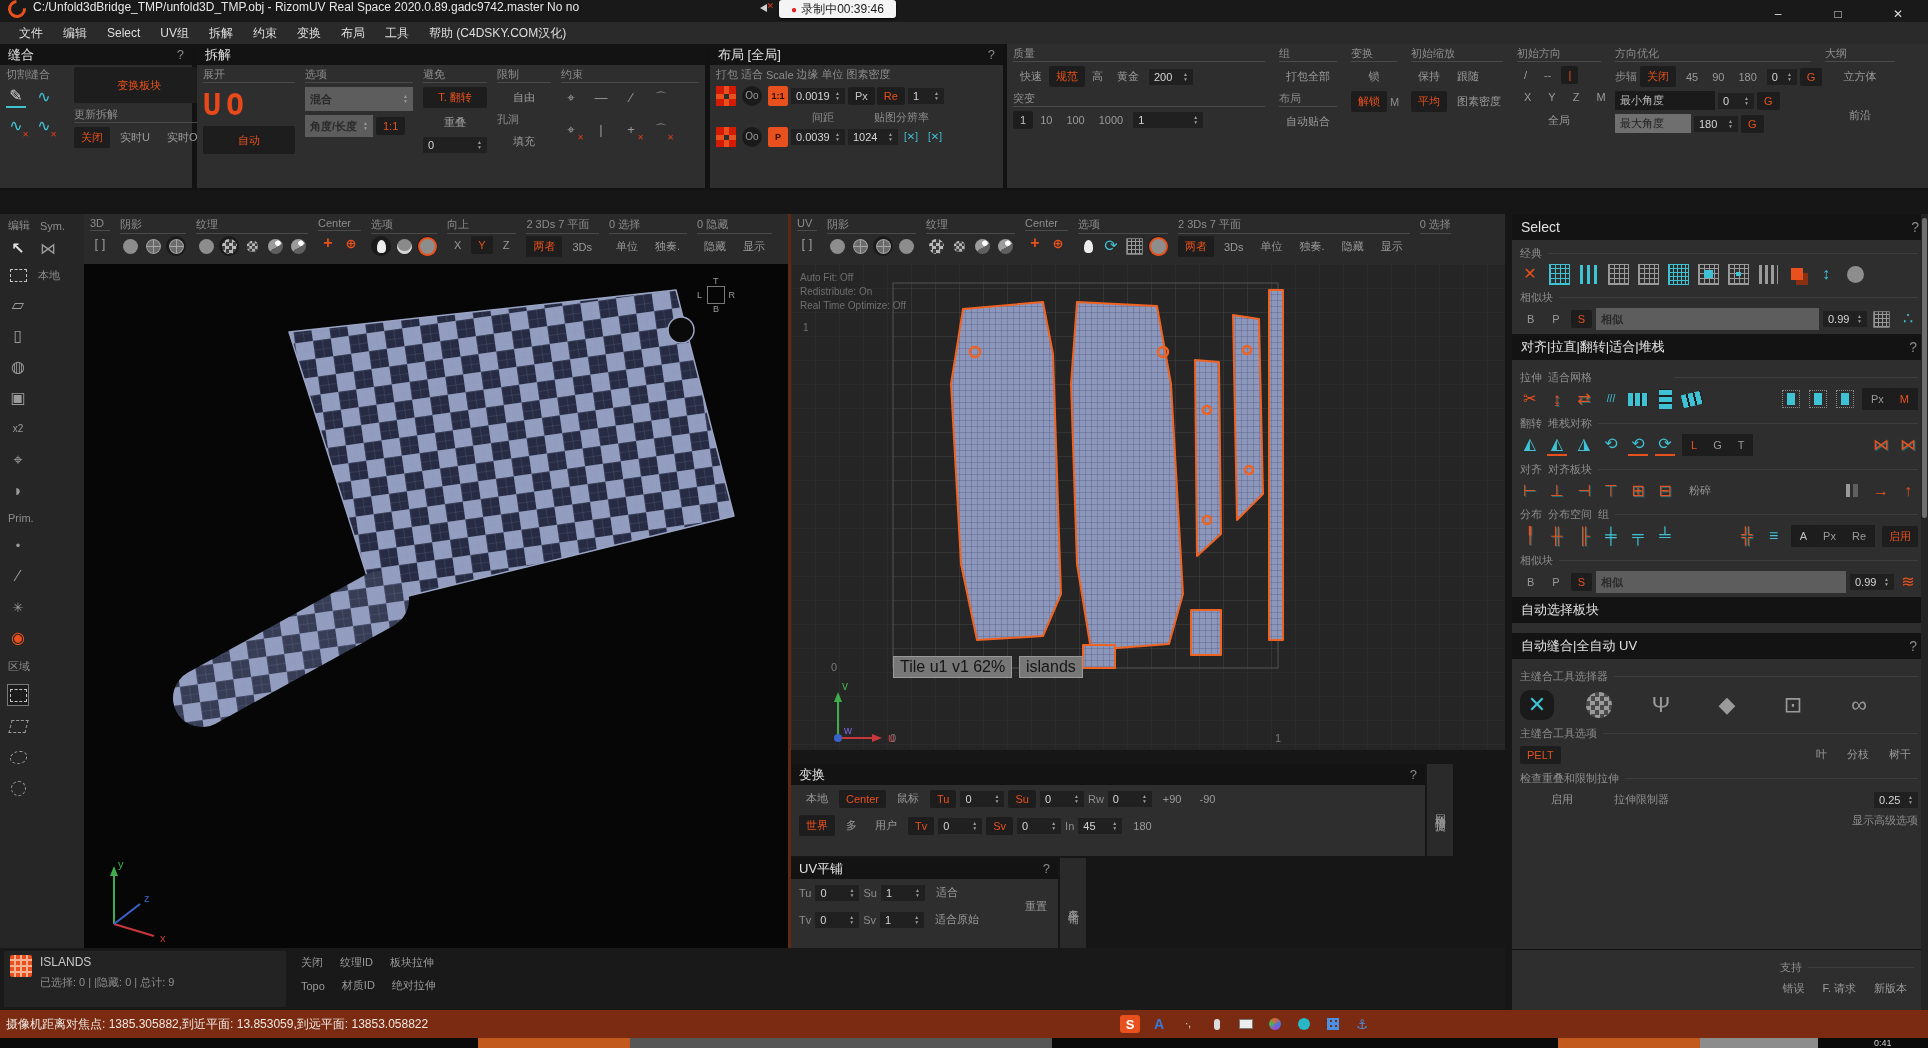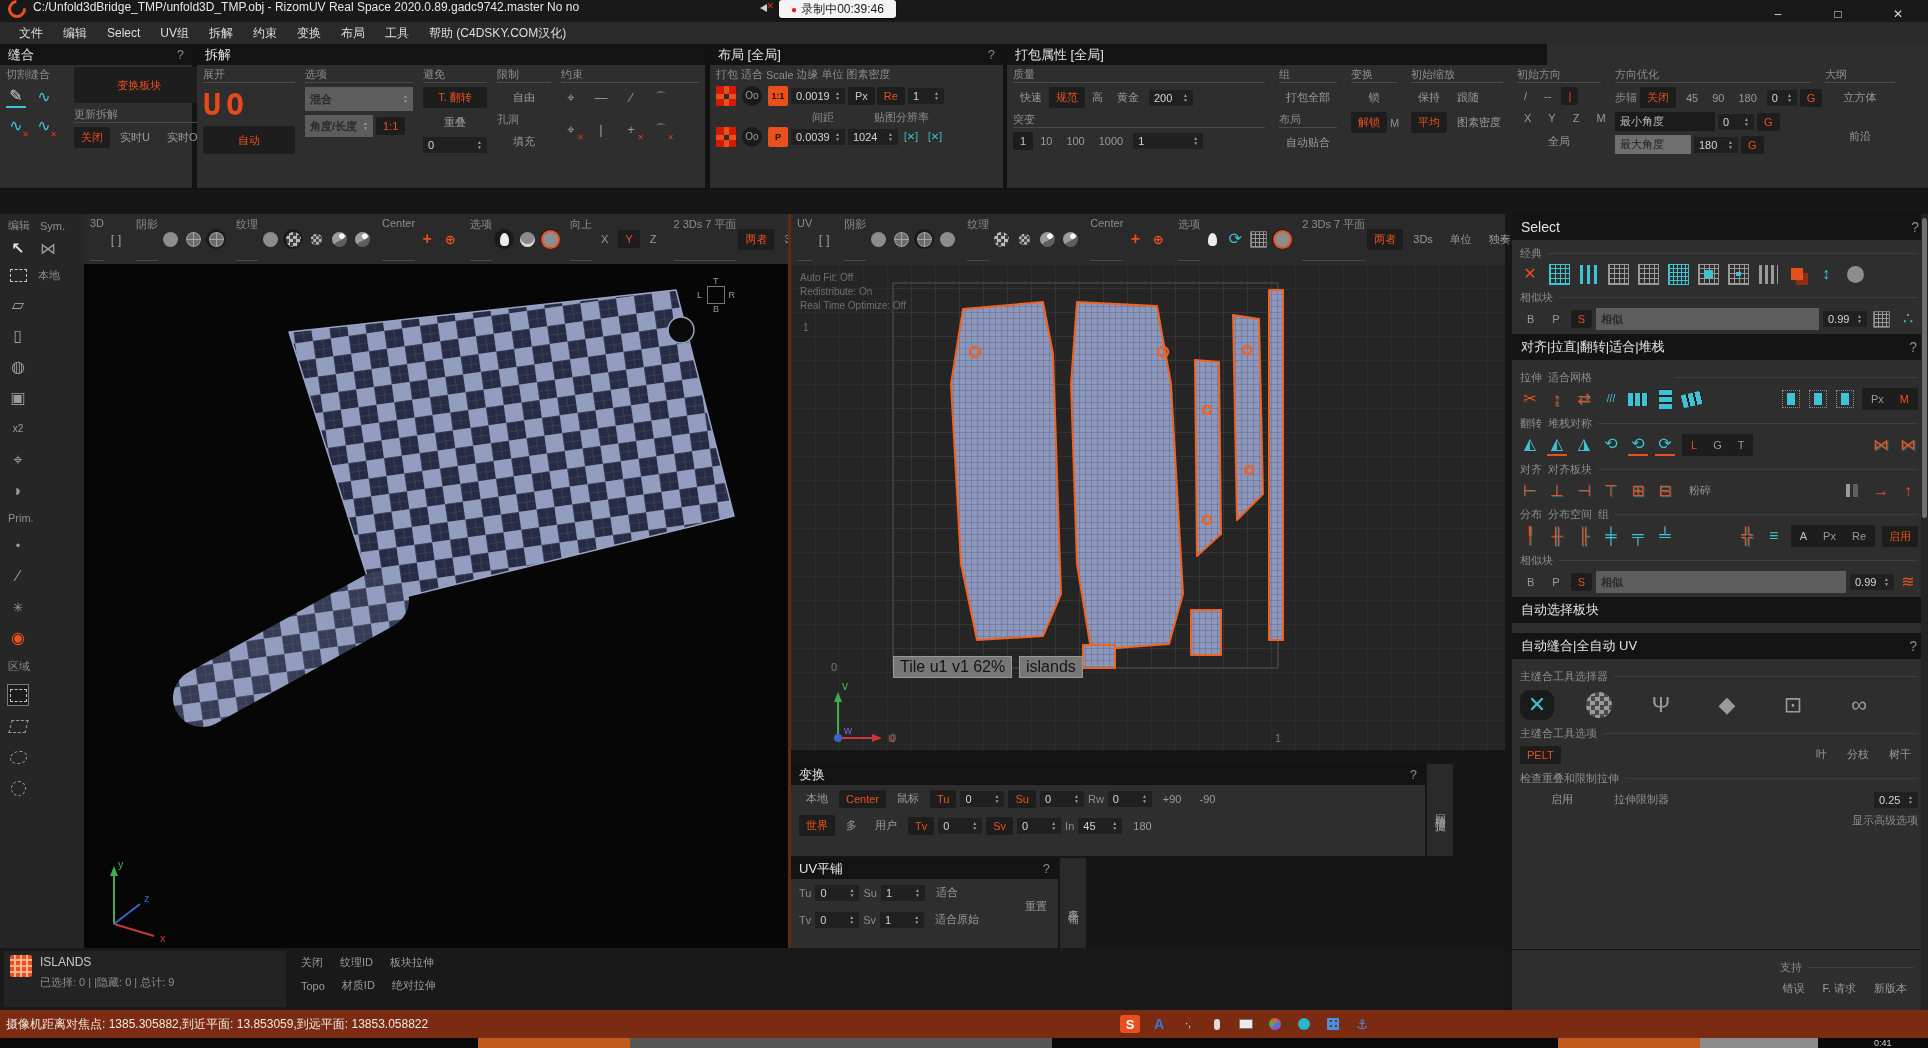--- a/index.html
+++ b/index.html
@@ -95,21 +95,21 @@
   #menubar span{padding:2px 9px;color:#dedede;font-size:12px}
   
   #topstrip{left:0;top:44px;width:1928px;height:146px;background:#121212}
   .panel{position:absolute;top:0;height:144px;background:#2e2e2e;box-sizing:border-box}
   .phead{height:21px;background:#131313;color:#e2e2e2;font-size:13px;display:flex;align-items:center;justify-content:space-between;padding:0 8px}
   .pbody{position:relative;padding:2px 6px;box-sizing:border-box}
   .bigUO{font-size:30px;font-weight:bold;color:#e8491a;font-family:"DejaVu Sans Mono",monospace;letter-spacing:2px}
   .col{display:flex;flex-direction:column;gap:4px}
   
   .vph{position:absolute;background:#2a2a2a;display:flex;gap:10px;padding:3px 6px;box-sizing:border-box}
-  .grp{display:flex;flex-direction:row;gap:2px}
+  .grp{display:flex;flex-direction:column;gap:2px}
   .grp .lab{border-bottom:1px solid #4a4a4a;padding-bottom:1px}
   
   #lefttool{left:0;top:214px;width:84px;height:734px;background:#262626;display:flex;flex-direction:column;align-items:flex-start;padding:4px 2px;box-sizing:border-box;gap:6px}
   #lefttool .trow{display:flex;gap:10px;align-items:center;width:100%;justify-content:flex-start;padding-left:6px;box-sizing:border-box}
   
   #vp3d{left:84px;top:264px;width:704px;height:684px;background:#060606;overflow:hidden}
   #vpdiv{left:788px;top:214px;width:3px;height:734px;background:#5f2a12}
   #vpuv{left:791px;top:264px;width:714px;height:486px;background:#252525;overflow:hidden}
   .ovl{position:absolute;color:#6f6f6f;font-size:10px;white-space:pre}
   .tilelab{position:absolute;background:#777;color:#151515;font-size:16px;padding:1px 6px;border:1px solid #999}
@@ -295,23 +295,20 @@
         <span class="field sp" style="min-width:40px">1024</span>
         <span style="display:inline-flex;gap:4px">
             <span class="ic cy t">[✕]</span>
             <span class="ic cy t">[✕]</span>
           </span>
       </div>
     </div>
   </div>
 
   <div class="panel" style="left:1007px;width:921px">
-    <div class="phead" style="width:540px;box-sizing:border-box">
-        <span>打包属性 [全局]</span>
-      </div>
     <div class="pbody" style="display:flex;gap:14px">
       <div class="col" style="width:252px">
         <span class="lab" style="border-bottom:1px solid #4a4a4a">质量</span>
         <div class="row">
             <span style="display:inline-flex">
               <span class="btn ghost">快速</span>
               <span class="btn dk on">规范</span>
               <span class="btn ghost">高</span>
               <span class="btn ghost">黄金</span>
             </span>

